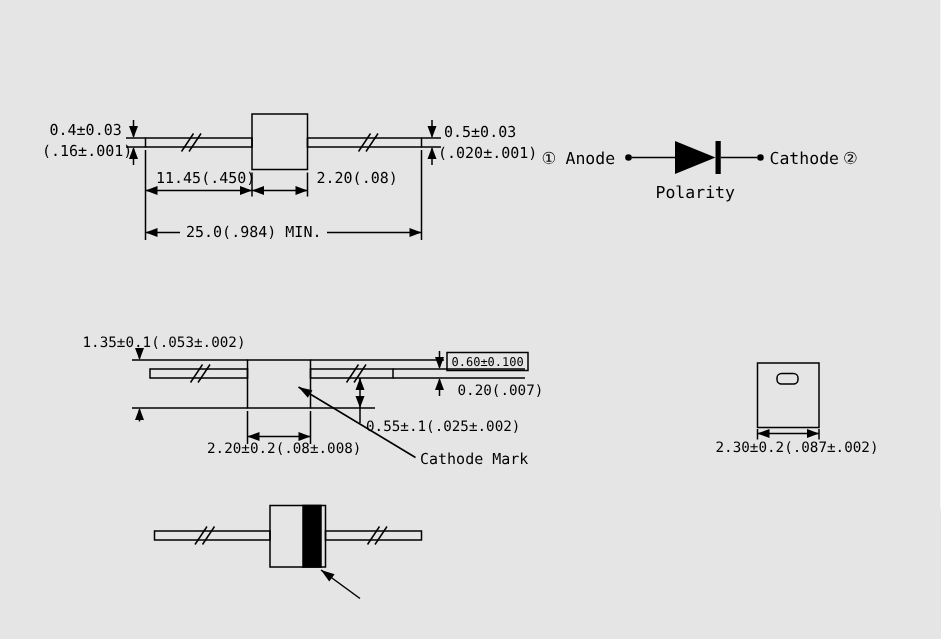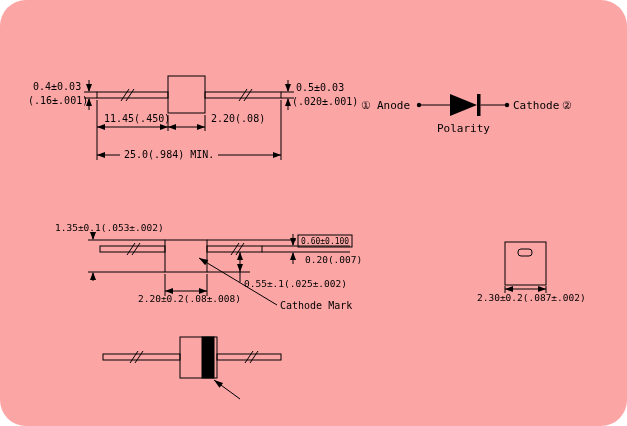--- a/index.html
+++ b/index.html
@@ -1,16 +1,16 @@
 <!DOCTYPE html>
 <html><head>
 <meta charset="utf-8">
 <style>
   html,body{margin:0;padding:0;background:#ffffff;}
-  .canvas{position:relative;width:627px;height:426px;background:#fca5a5;overflow:hidden;border-radius:26px;}
+  .canvas{position:relative;width:627px;height:426px;background:#e5e5e5;overflow:hidden;}
   svg{font-family:"DejaVu Sans Mono","Liberation Mono",monospace;}
   text{fill:#000000;}
   .t8{font-size:8px;}
   .t95{font-size:9.5px;}
   .t10{font-size:10px;}
   .t11{font-size:11px;}
 </style>
 </head>
 <body>
 

